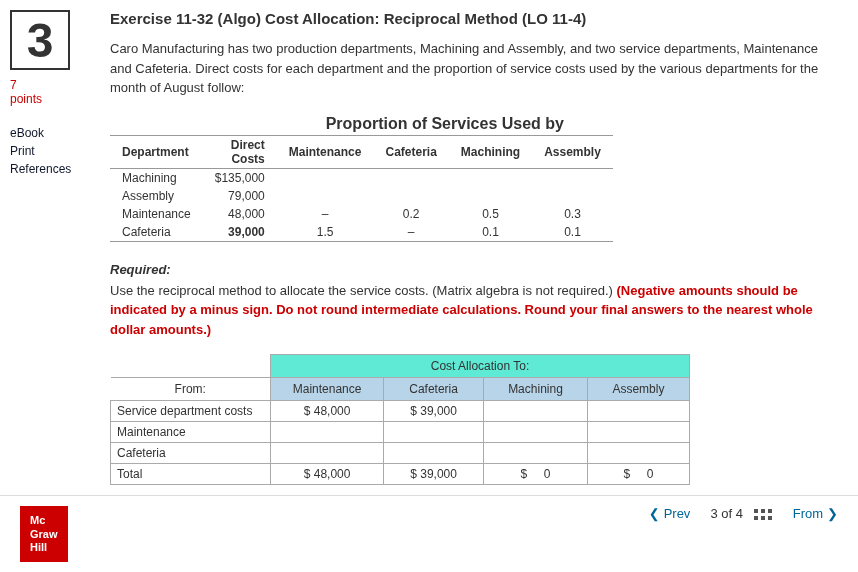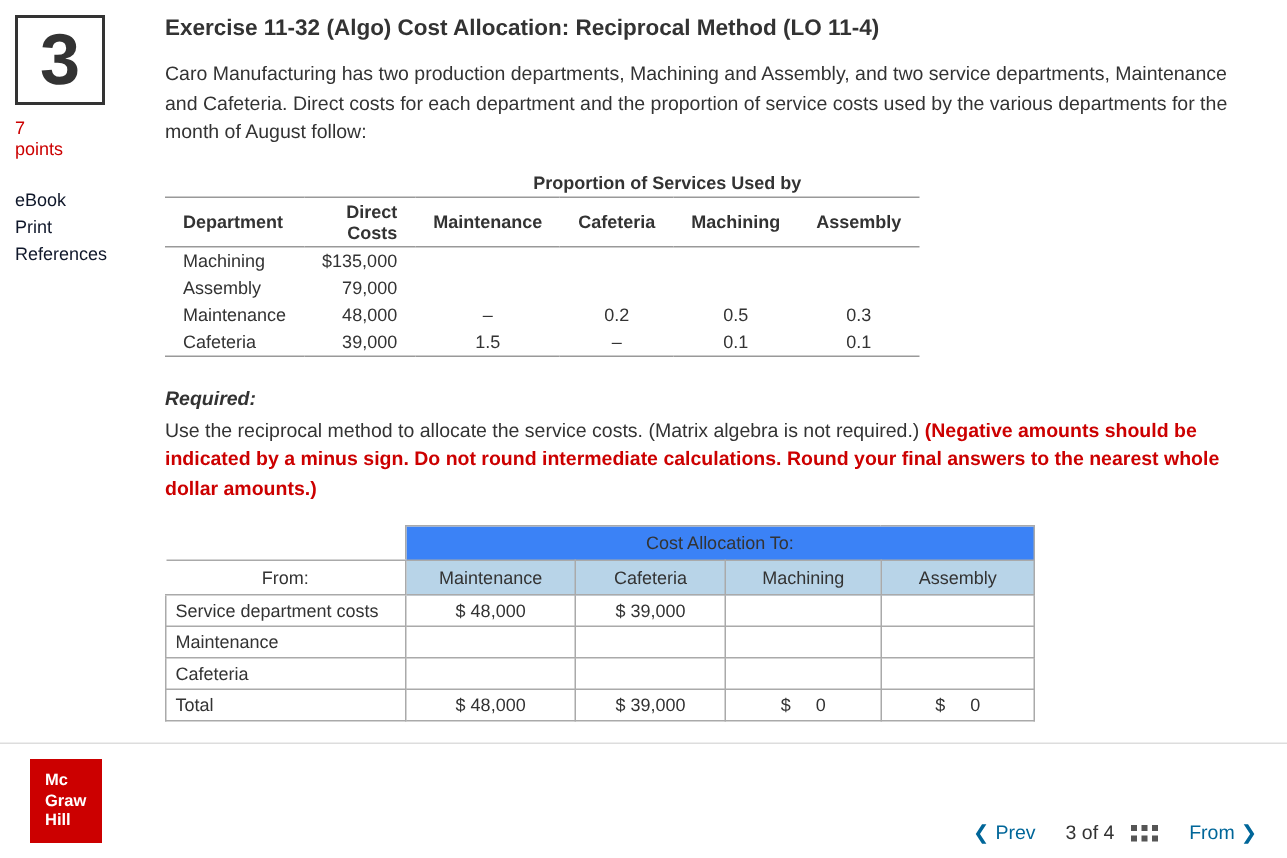--- a/index.html
+++ b/index.html
@@ -22,43 +22,43 @@
     .exercise-title { font-size: 15px; font-weight: bold; color: #333; margin-bottom: 12px; }
 
     .problem-text { font-size: 13px; color: #333; line-height: 1.5; margin-bottom: 15px; }
 
     .info-table-wrapper { margin-bottom: 20px; }
     .info-table { border-collapse: collapse; font-size: 12px; width: auto; }
     .info-table th, .info-table td { padding: 2px 12px; text-align: right; }
     .info-table thead tr th { border-bottom: 1px solid #999; text-align: center; }
     .info-table .col-dept { text-align: left; }
     .info-table .col-cost { text-align: right; }
-    .proportion-header { text-align: center; font-size: 12px; }
+    .proportion-header { text-align: center; font-size: 16px; }
     .table-top-border { border-top: 1px solid #999; }
     .table-bottom-border { border-bottom: 1px solid #999; }
 
     .required-section { margin-bottom: 15px; }
     .required-label { font-weight: bold; font-size: 13px; margin-bottom: 4px; font-style: italic; }
     .instructions { font-size: 13px; line-height: 1.5; }
     .instructions .bold-red { font-weight: bold; color: #c00; }
 
     .allocation-table-wrapper { margin-top: 15px; }
     .allocation-table { border-collapse: collapse; font-size: 12px; width: 580px; }
-    .allocation-table th { background: #3b82f6; text-align: center; padding: 4px 8px; border: 1px solid #aaa; font-weight: normal; }
+    .allocation-table th { background: #5eead4; text-align: center; padding: 4px 8px; border: 1px solid #aaa; font-weight: normal; }
     .allocation-table th.from-col { background: #fff; border: none; border-bottom: 1px solid #aaa; }
     .allocation-table td { padding: 3px 6px; border: 1px solid #aaa; text-align: left; }
     .allocation-table td.input-cell { padding: 0; }
     .allocation-table td input { width: 100%; border: none; outline: none; padding: 3px 6px; font-size: 12px; background: transparent; text-align: right; }
     .allocation-table td.label-cell { text-align: left; background: #fff; }
     .allocation-table td.money { text-align: center; }
     .cost-alloc-header { text-align: center; background: #b8d4e8; }
     .allocation-table .total-row td { font-weight: normal; }
     .span-header { background: #b8d4e8; text-align: center; }
 
-    .footer { display: flex; align-items: flex-end; justify-content: flex-end; padding: 10px 20px; border-top: 1px solid #ddd; background: #fff; gap: 20px; }
+    .footer { display: flex; align-items: flex-start; justify-content: flex-end; padding: 10px 20px; border-top: 1px solid #ddd; background: #fff; gap: 20px; }
     .mcgraw-logo { margin-right: auto; background: #c00; color: #fff; font-size: 11px; font-weight: bold; padding: 8px 10px; line-height: 1.2; }
     .nav-btn { color: #006699; font-size: 13px; cursor: pointer; text-decoration: none; display: flex; align-items: center; gap: 4px; }
     .page-info { font-size: 13px; color: #333; }
   </style>
 </head>
 <body>
 
 <div class="page-container">
   <div class="main-content">
 
@@ -117,21 +117,21 @@
             <tr>
               <td class="col-dept">Maintenance</td>
               <td class="col-cost" style="text-align:right;">48,000</td>
               <td style="text-align:center;">–</td>
               <td style="text-align:center;">0.2</td>
               <td style="text-align:center;">0.5</td>
               <td style="text-align:center;">0.3</td>
             </tr>
             <tr>
               <td class="col-dept table-bottom-border" style="border-bottom:1px solid #999;">Cafeteria</td>
-              <td class="col-cost table-bottom-border" style="text-align:right; border-bottom:1px solid #999;">39,000</td>
+              <td class="col-cost table-bottom-border" style="text-align:right; border-bottom:1px solid #999;font-weight:bold;">39,000</td>
               <td style="text-align:center; border-bottom:1px solid #999;">1.5</td>
               <td style="text-align:center; border-bottom:1px solid #999;">–</td>
               <td style="text-align:center; border-bottom:1px solid #999;">0.1</td>
               <td style="text-align:center; border-bottom:1px solid #999;">0.1</td>
             </tr>
           </tbody>
         </table>
       </div>
 
       <div class="required-section">

